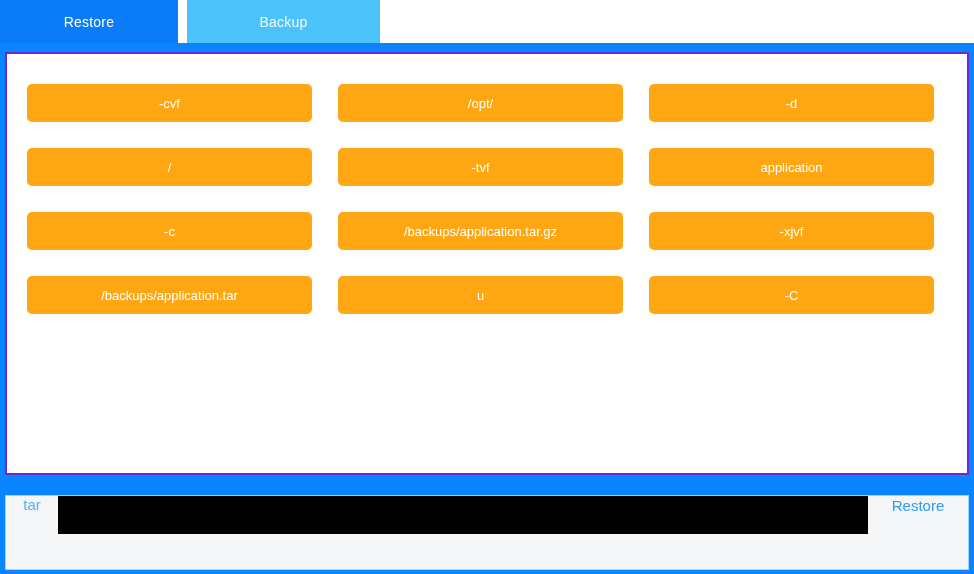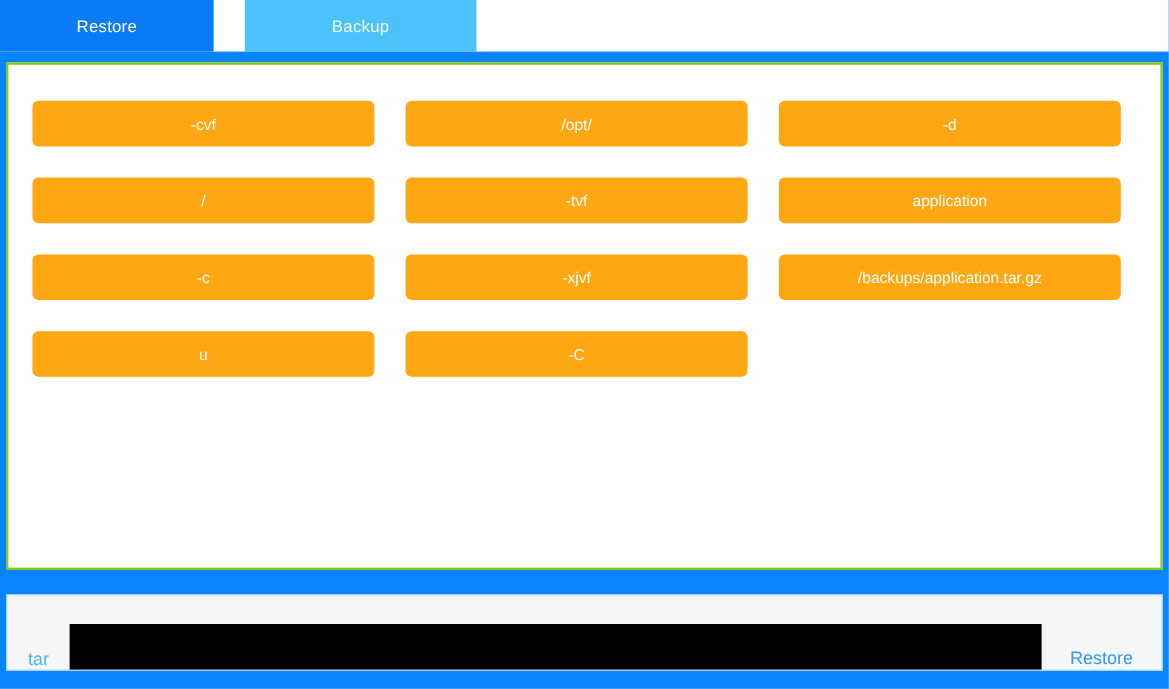--- a/index.html
+++ b/index.html
@@ -40,40 +40,39 @@
     left: 0;
     width: 178px;
     background: #0a7cf7;
     color: #ffffff;
   }
   .tab-backup {
     left: 187px;
     width: 193px;
     background: #4cc2fb;
     color: #f2fbff;
-    margin-left: 17px;
   }
   .tabbar-underline {
     position: absolute;
     left: 0;
     top: 43px;
     width: 974px;
     height: 2px;
     background: #0a84ff;
   }
 
   
   .panel {
     position: absolute;
     left: 5px;
     top: 52px;
     width: 964px;
     height: 423px;
     background: #ffffff;
-    border: 2px solid #84cc16;
+    border: 2px solid #6d28d9;
     box-sizing: border-box;
   }
 
   .grid {
     position: absolute;
     left: 20px;
     top: 30px;
     width: 924px;
     display: grid;
     grid-template-columns: 285px 285px 285px;
@@ -98,26 +97,26 @@
     white-space: nowrap;
     overflow: hidden;
   }
 
   
   .cmdbar-wrap {
     position: absolute;
     left: 5px;
     top: 495px;
     width: 964px;
-    height: 64px;
+    height: 75px;
     background: #f4f6f8;
     border: 1px solid #9fd4fb;
     box-sizing: border-box;
     display: flex;
-    align-items: flex-end;
+    align-items: flex-start;
   }
   .cmd-prefix {
     width: 52px;
     text-align: center;
     color: #4cb6f5;
     font-size: 15px;
     user-select: none;
   }
   .cmd-input {
     flex: 1;
@@ -157,22 +156,23 @@
 
 <div class="panel">
   <div class="grid">
     <button class="opt-btn">-cvf</button>
     <button class="opt-btn">/opt/</button>
     <button class="opt-btn">-d</button>
     <button class="opt-btn">/</button>
     <button class="opt-btn">-tvf</button>
     <button class="opt-btn">application</button>
     <button class="opt-btn">-c</button>
+    <button class="opt-btn">/backups/application.tar.gz</button>
     <button class="opt-btn">-xjvf</button>
-    <button class="opt-btn">/backups/application.tar.gz</button>
+    <button class="opt-btn">/backups/application.tar</button>
     <button class="opt-btn">u</button>
     <button class="opt-btn">-C</button>
   </div>
 </div>
 
 <div class="cmdbar-wrap">
   <span class="cmd-prefix">tar</span>
   <input class="cmd-input" type="text" value="" style="">
   <button class="cmd-submit">Restore</button>
 </div>

